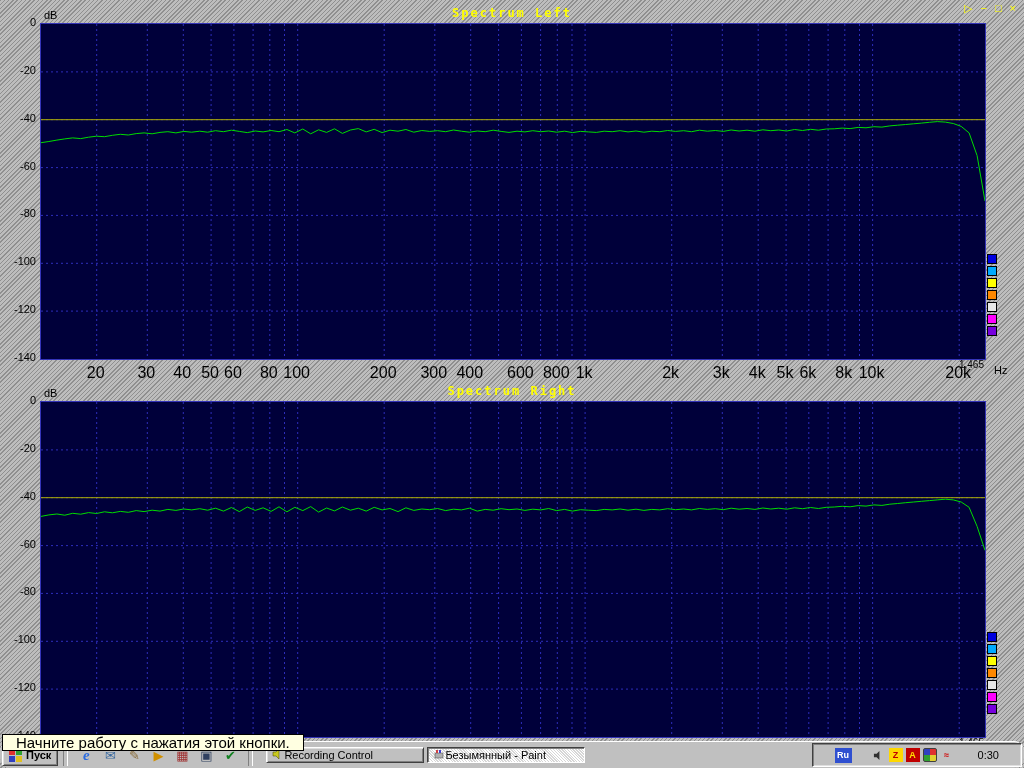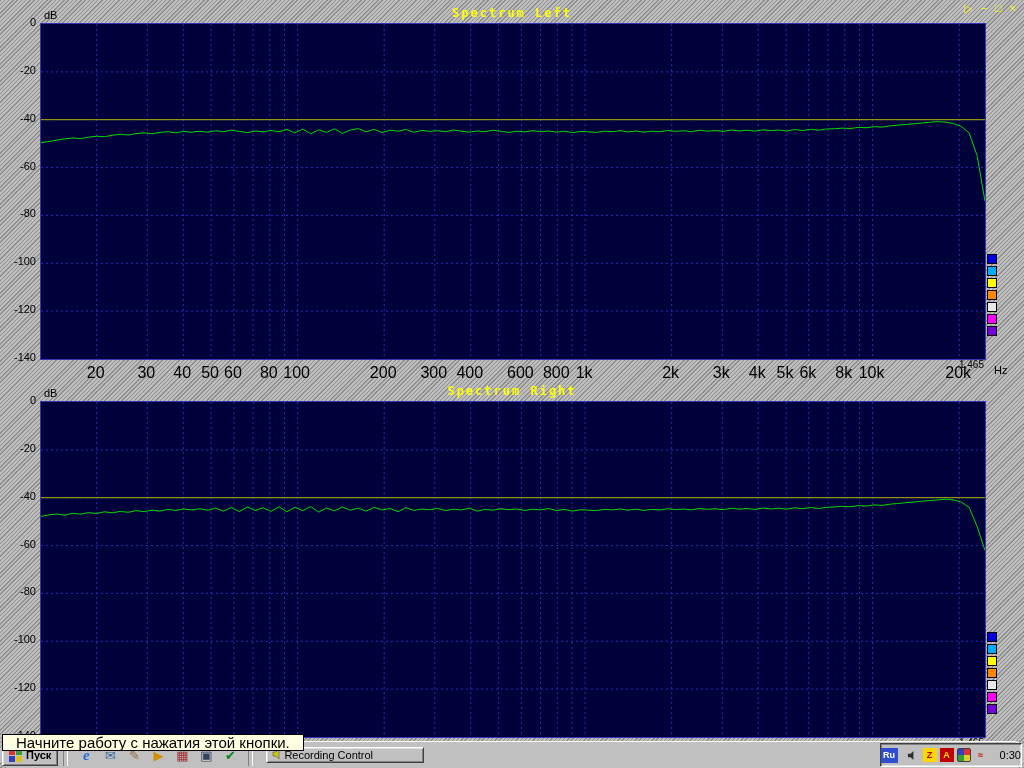--- a/index.html
+++ b/index.html
@@ -55,21 +55,21 @@
   .fr{background:#e03030;} .fg{background:#30a030;} .fb{background:#3040c0;} .fy{background:#e0c020;}
   .tb-divider{width:3px;height:22px;border-left:1px solid #808080;border-right:1px solid #ffffff;margin:0 2px;}
   .quick-launch{display:flex;align-items:center;gap:6px;padding:0 4px;}
   .ql{width:18px;height:18px;display:flex;align-items:center;justify-content:center;font-size:13px;cursor:default;}
   .ql.ie{font-family:"Liberation Serif",serif;font-style:italic;font-weight:bold;font-size:15px;}
   .task-buttons{display:flex;align-items:center;gap:3px;margin-left:8px;}
   .task-btn{display:flex;align-items:center;width:158px;height:16px;padding:0 5px;font-size:11px;box-sizing:border-box;cursor:default;overflow:hidden;white-space:nowrap;}
   .task-btn.pressed{border:1px solid;border-color:#404040 #ffffff #ffffff #404040;
     box-shadow:inset 1px 1px 0 #808080;
     background-image:repeating-linear-gradient(45deg,#ffffff 0 1px,#d6d6d6 1px 2px);}
-  .tray{margin-left:auto;display:flex;align-items:center;gap:8px;height:22px;padding:0 0;font-size:11px;}
+  .tray{margin-left:auto;display:flex;align-items:center;gap:20px;height:22px;padding:0 22px;font-size:11px;}
   .lang{width:17px;height:15px;background:#2f4fd0;color:#fff;font-size:9px;font-weight:bold;
     display:flex;align-items:center;justify-content:center;}
   .tray-ico{width:14px;height:14px;display:flex;align-items:center;justify-content:center;
     font-size:9px;font-weight:bold;line-height:14px;cursor:default;}
   .palette{width:12px;height:12px;border-radius:2px;border:1px solid #404040;
     background:conic-gradient(#e03030 0 25%,#e0d030 0 50%,#30a030 0 75%,#3040c0 0);}
   .clock{margin-left:4px;}
 </style>
 </head>
 <body>
@@ -275,20 +275,28 @@
         <span class="ql" style="color: rgb(16, 128, 32);">✔</span>
       </div>
     <div class="tb-divider"></div>
     <div class="task-buttons" id="task-buttons">
         <button class="task-btn bevel-out">
           <span><svg width="12" height="12" viewBox="0 0 12 12">
               <polygon points="1,4 4,4 7,1 7,11 4,8 1,8" fill="#c8c820" stroke="#404000" stroke-width="0.5"></polygon>
             </svg></span>
           <span>Recording Control</span>
         </button>
+        <button class="task-btn pressed">
+          <span><svg width="12" height="12" viewBox="0 0 12 12">
+              <rect x="2" y="5" width="8" height="5" fill="#b0b0b0" stroke="#404040" stroke-width="0.5"></rect>
+              <rect x="3" y="2" width="2" height="3" fill="#d04040"></rect>
+              <rect x="6" y="2" width="2" height="3" fill="#4040d0"></rect>
+            </svg></span>
+          <span>Безымянный - Paint</span>
+        </button>
       </div>
     <div class="tray bevel-in">
       <span class="lang">Ru</span>
       <span id="tray-icons" style="display:flex;gap:3px;align-items:center;">
           <span class="tray-ico">
             <svg width="11" height="11" viewBox="0 0 12 12">
               <polygon points="1,4 4,4 7,1 7,11 4,8 1,8" fill="#303030"></polygon>
             </svg>
           </span>
           <span class="tray-ico" style="background: rgb(255, 216, 0); color: rgb(192, 0, 0);">Z</span>

